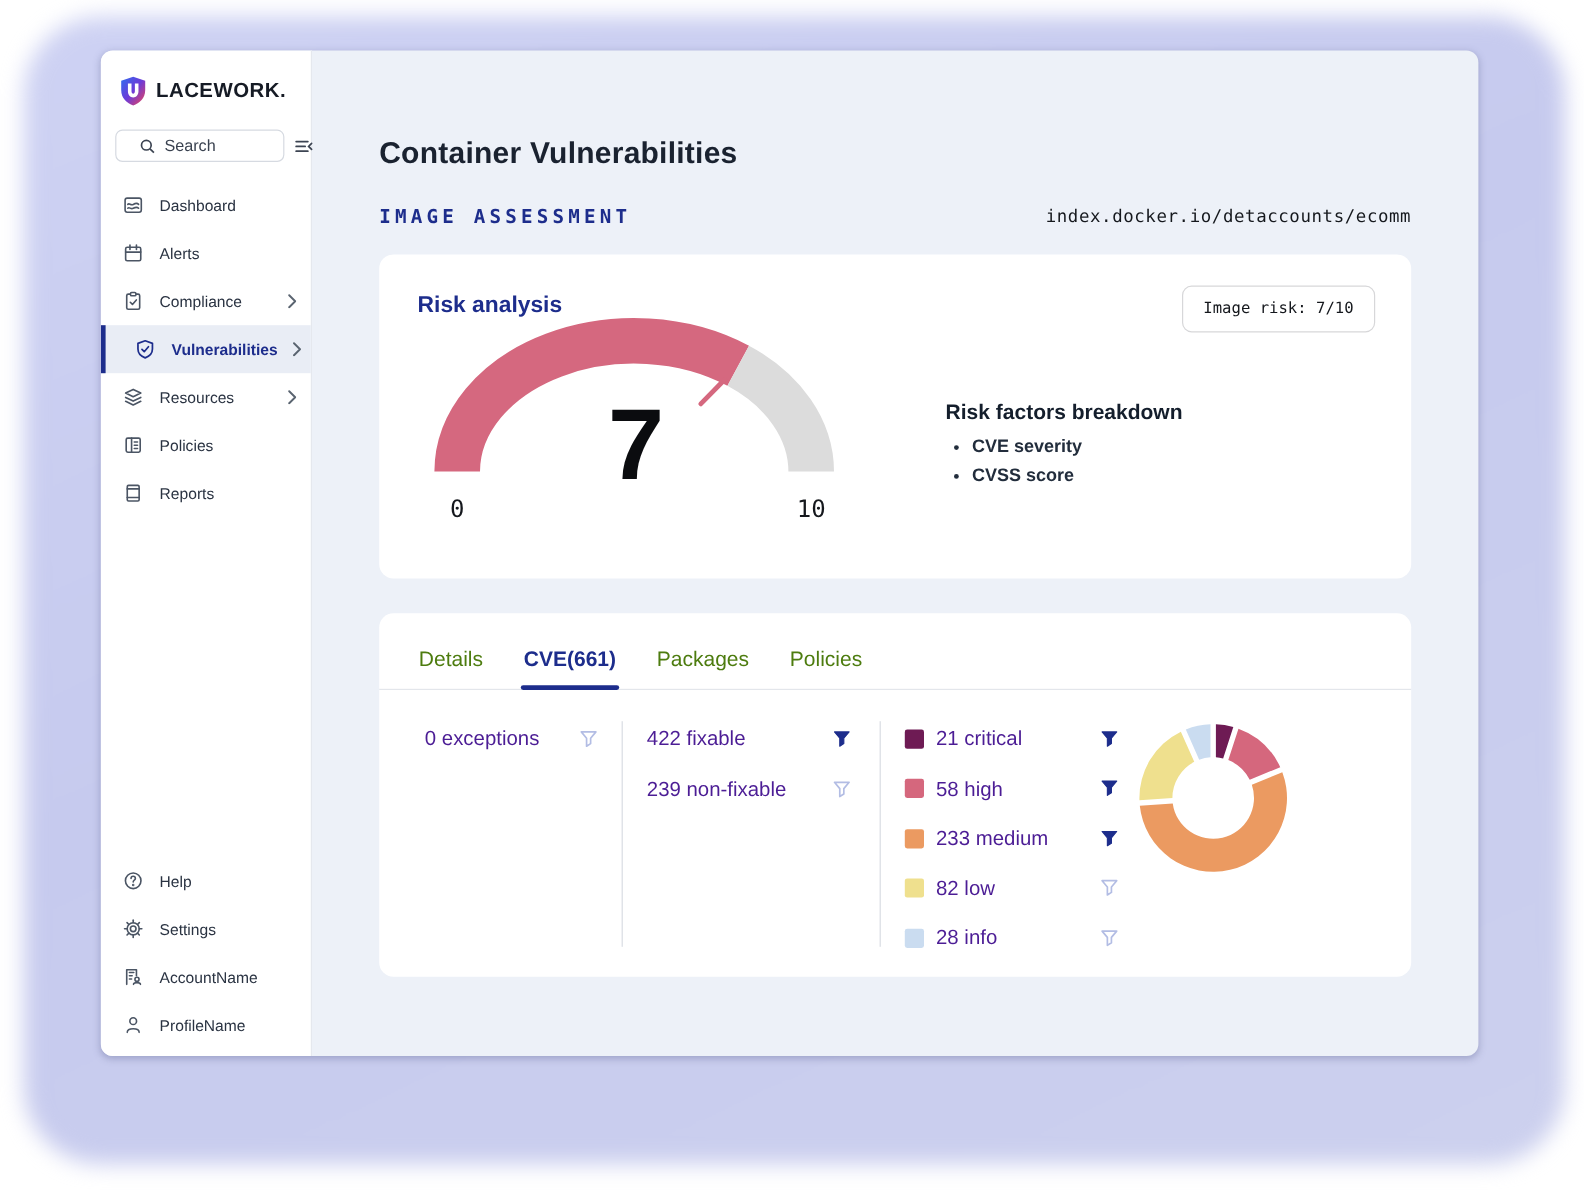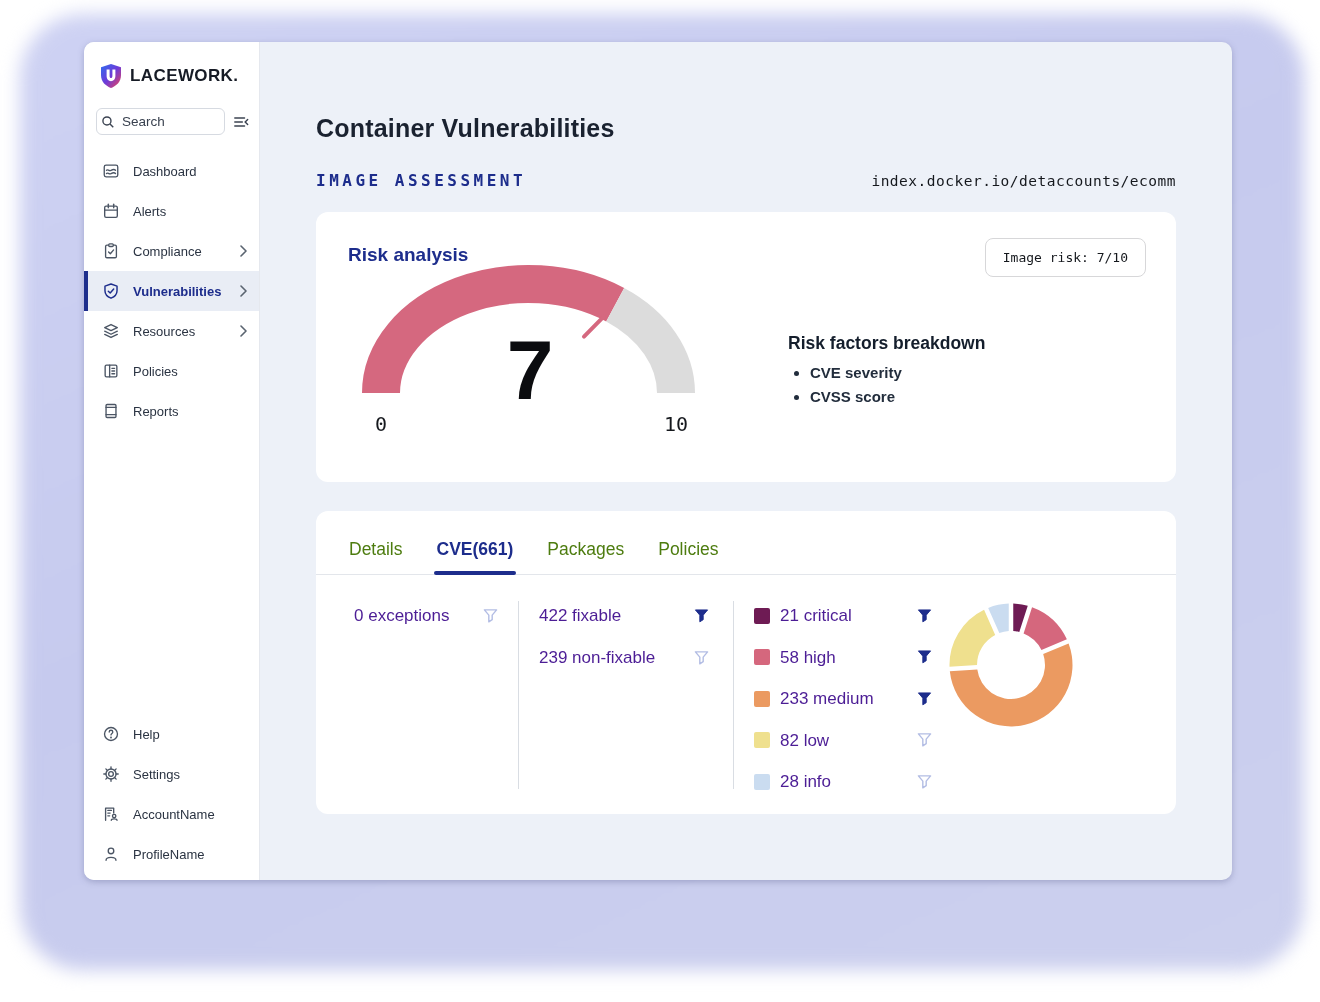--- a/index.html
+++ b/index.html
@@ -12,32 +12,32 @@
 
   .app { position:absolute; left:84px; top:42px; width:1148px; height:838px;
     border-radius:10px; overflow:hidden; background:var(--main-bg);
     display:flex; box-shadow:0 2px 6px rgba(84,90,134,.35); }
 
   
   .sidebar { width:176px; flex-shrink:0; background:#fff; border-right:1px solid #e5e8ee; display:flex; flex-direction:column; }
   .logo-row { display:flex; align-items:center; gap:7px; padding:21px 0 10px 15px; }
   .logo-text { font-size:17px; font-weight:700; letter-spacing:.4px; color:#161b25; }
   .search-row { display:flex; align-items:center; gap:8px; padding:9px 10px 6px 12px; }
-  .search-box { flex:1; display:flex; align-items:center; gap:7px; height:27px; padding:0 4px;
+  .search-box { flex:1; display:flex; align-items:center; gap:7px; height:27px; padding:0 19px;
     border:1px solid #d6dae1; border-radius:6px; background:#fff; }
   .search-box input { border:none; outline:none; width:80px; font-size:13.5px; color:#2a3342; font-family:"Liberation Sans",sans-serif; background:transparent; }
   .search-box input::placeholder { color:#39414f; opacity:1; }
   .collapse-btn { color:#3c4452; display:flex; cursor:pointer; }
 
   .nav { margin-top:10px; }
   .nav-item { height:40px; display:flex; align-items:center; gap:13px; padding-left:18px; padding-right:12px;
     color:#4b5564; font-size:13px; cursor:pointer; }
   .nav-item .nav-label { color:#2a3342; font-weight:500; }
   .nav-item .chev { margin-left:auto; color:#5a6470; display:flex; }
-  .nav-item.active { background:#e9edf5; border-left:4px solid var(--accent); padding-left:14px; color:var(--accent); }
+  .nav-item.active { background:#e9edf5; border-left:4px solid var(--accent); padding-left:24px; color:var(--accent); }
   .nav-item.active .nav-label { color:var(--accent); font-weight:700; }
   .nav-icon { display:flex; }
   .sidebar-footer { margin-top:auto; padding-bottom:6px; }
 
   
   .main { flex:1; padding:0 56px; }
   .page-title { margin-top:72px; font-size:25px; font-weight:700; color:#1a2230; letter-spacing:.2px; }
   .assess-row { margin-top:28px; display:flex; justify-content:space-between; align-items:center; }
   .section-label { font-family:"DejaVu Sans Mono",monospace; font-size:16px; font-weight:600; letter-spacing:3.5px; color:var(--accent); }
   .image-path { font-family:"DejaVu Sans Mono",monospace; font-size:14.5px; color:#15181d; letter-spacing:.5px; }

